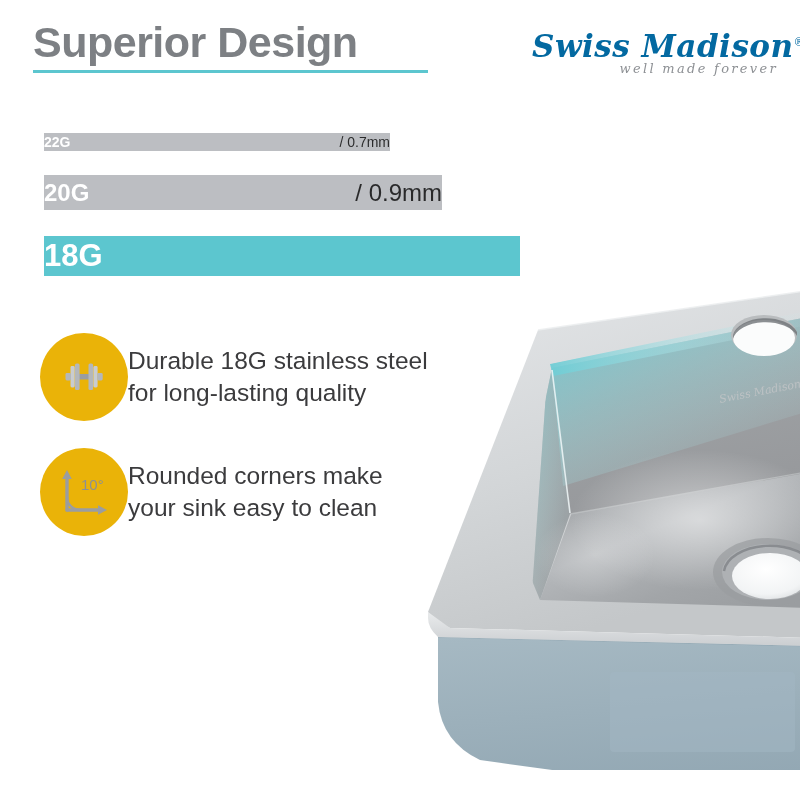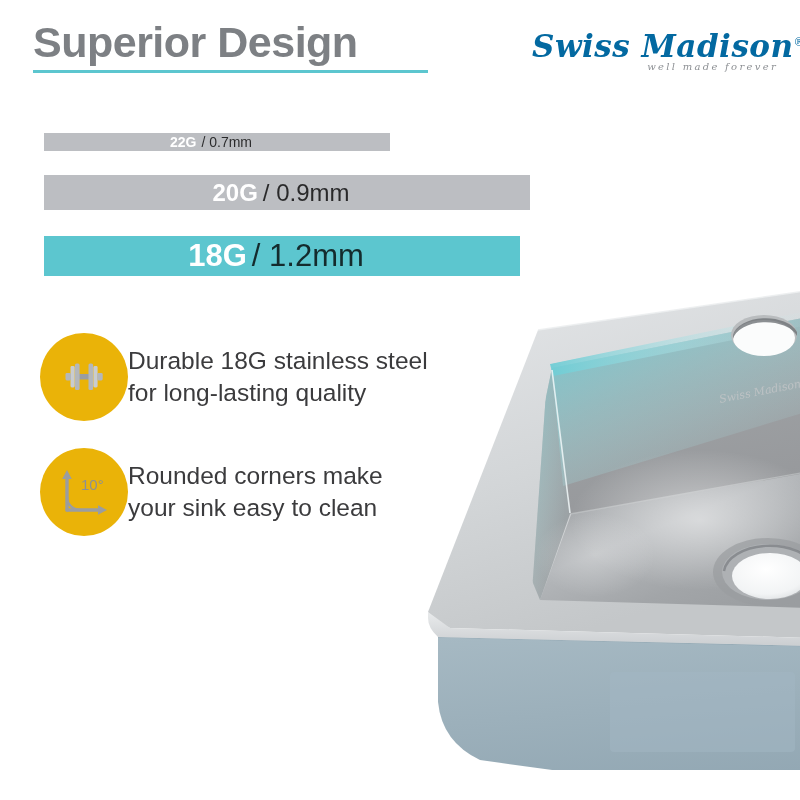--- a/index.html
+++ b/index.html
@@ -60,37 +60,37 @@
   }
   #brand-logo .brand-reg {
     font-size: 11px;
     vertical-align: super;
     font-style: normal;
     font-weight: normal;
   }
   #brand-logo .brand-tagline {
     font-family: "DejaVu Serif", serif;
     font-style: italic;
-    font-size: 10px;
+    font-size: 13px;
     color: #8d9094;
     letter-spacing: 2.3px;
     margin-top: -2px;
     margin-right: 4px;
     white-space: nowrap;
   }
 
   
   .gauge-bar {
     position: absolute;
     left: 44px;
     display: flex;
     align-items: center;
-    justify-content: center;
+    justify-content: space-between;
     box-sizing: border-box;
-    padding-right: 12px;
+    padding-right: 0;
     white-space: nowrap;
     z-index: 3;
   }
   .gauge-bar .gauge-label {
     font-weight: bold;
     color: #ffffff;
   }
   .gauge-bar .gauge-sub {
     color: #000000;
     opacity: 0.78;
@@ -99,21 +99,21 @@
   }
   #gauge-bar-0 {
     top: 133px;
     width: 346px;
     height: 18px;
     background: #bcbec2;
     font-size: 14px;
   }
   #gauge-bar-1 {
     top: 175px;
-    width: 486px;
+    width: 398px;
     height: 35px;
     background: #bcbec2;
     font-size: 24px;
   }
   #gauge-bar-2 {
     top: 236px;
     width: 476px;
     height: 40px;
     background: #5cc6cf;
     font-size: 31px;
@@ -175,21 +175,20 @@
   <span class="gauge-sub"><span>/</span>&nbsp;<span>0.7mm</span></span>
 </div>
 
 <div class="gauge-bar" id="gauge-bar-1">
   <span class="gauge-label">20G</span>
   <span class="gauge-sub"><span>/</span>&nbsp;<span>0.9mm</span></span>
 </div>
 
 <div class="gauge-bar" id="gauge-bar-2">
   <span class="gauge-label">18G</span>
-  <span class="gauge-sub"><span>/</span>&nbsp;<span>1.2mm</span></span>
 </div>
 
 <div class="feature-row" id="feature-row-0">
   <div class="feature-icon">
     <svg width="58" height="36" viewBox="0 0 58 36" aria-hidden="true">
       <rect x="21" y="15" width="16" height="5.5" rx="1" fill="#9a9da1"></rect>
       <rect x="15.5" y="7" width="4.2" height="21.5" rx="1.4" fill="#c9ccd0"></rect>
       <rect x="20" y="4.5" width="4.6" height="26.5" rx="1.6" fill="#b4b7bb"></rect>
       <rect x="33.5" y="4.5" width="4.6" height="26.5" rx="1.6" fill="#b4b7bb"></rect>
       <rect x="38.4" y="7" width="4.2" height="21.5" rx="1.4" fill="#c9ccd0"></rect>

